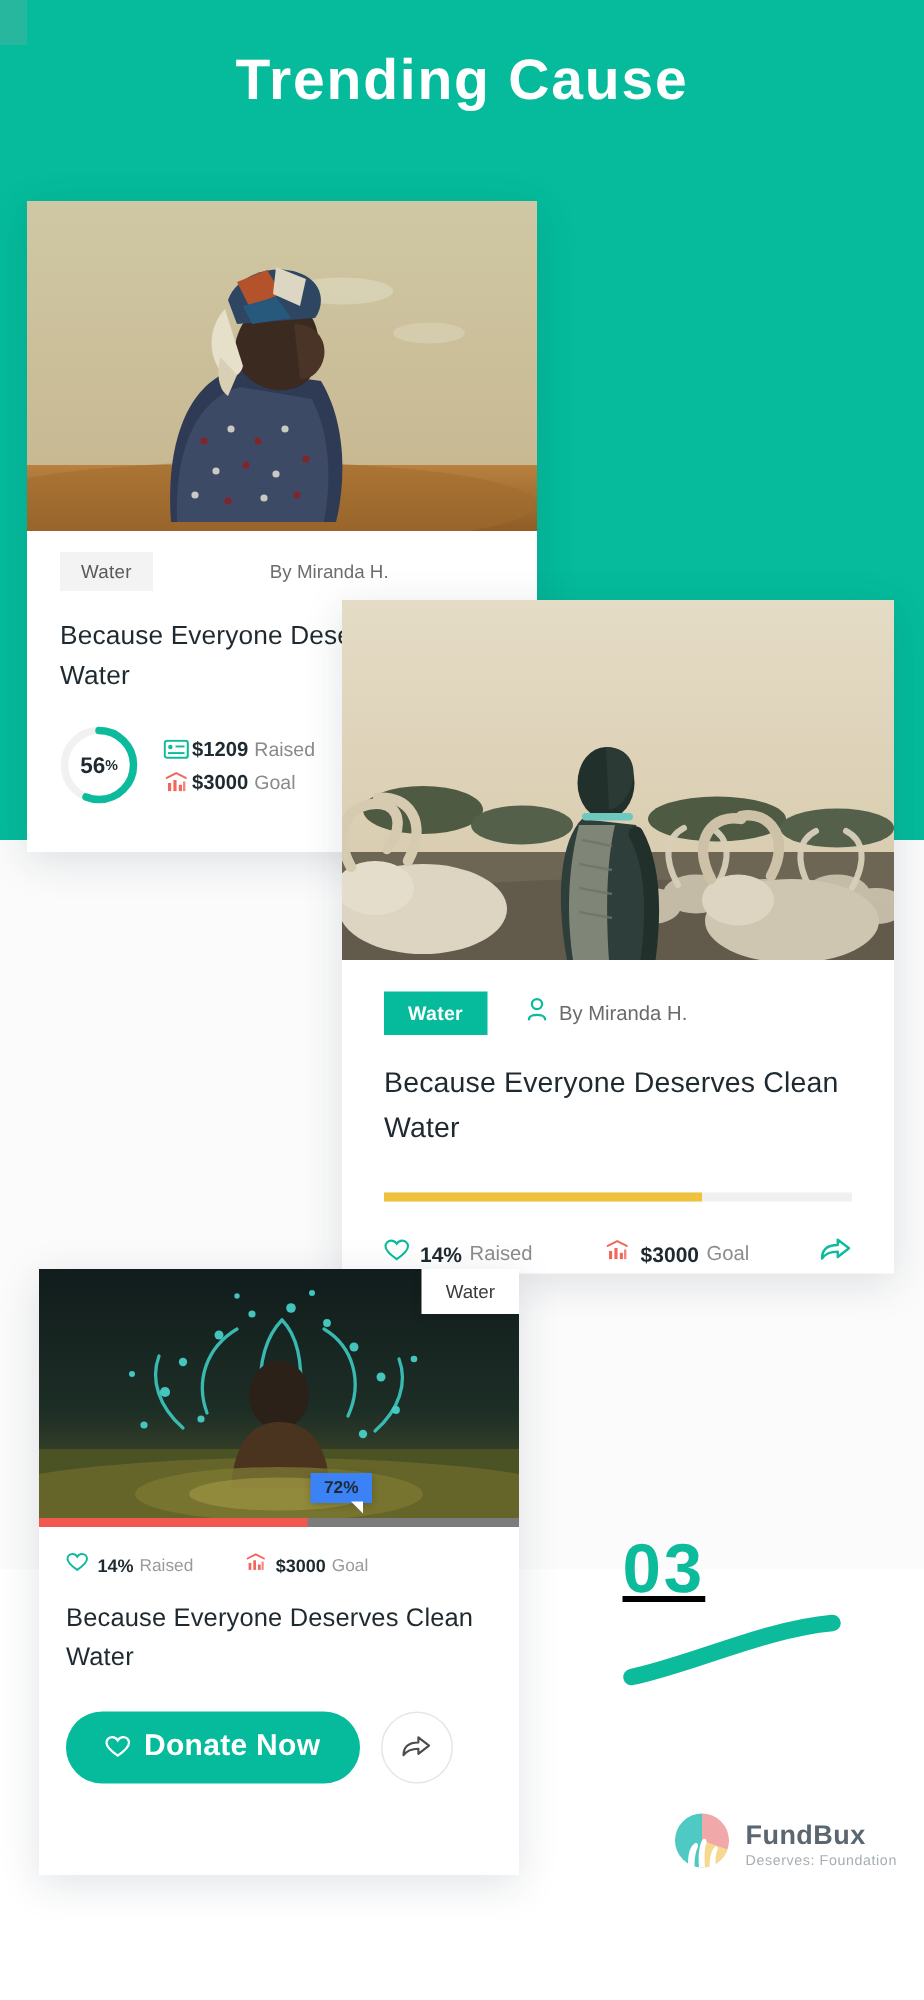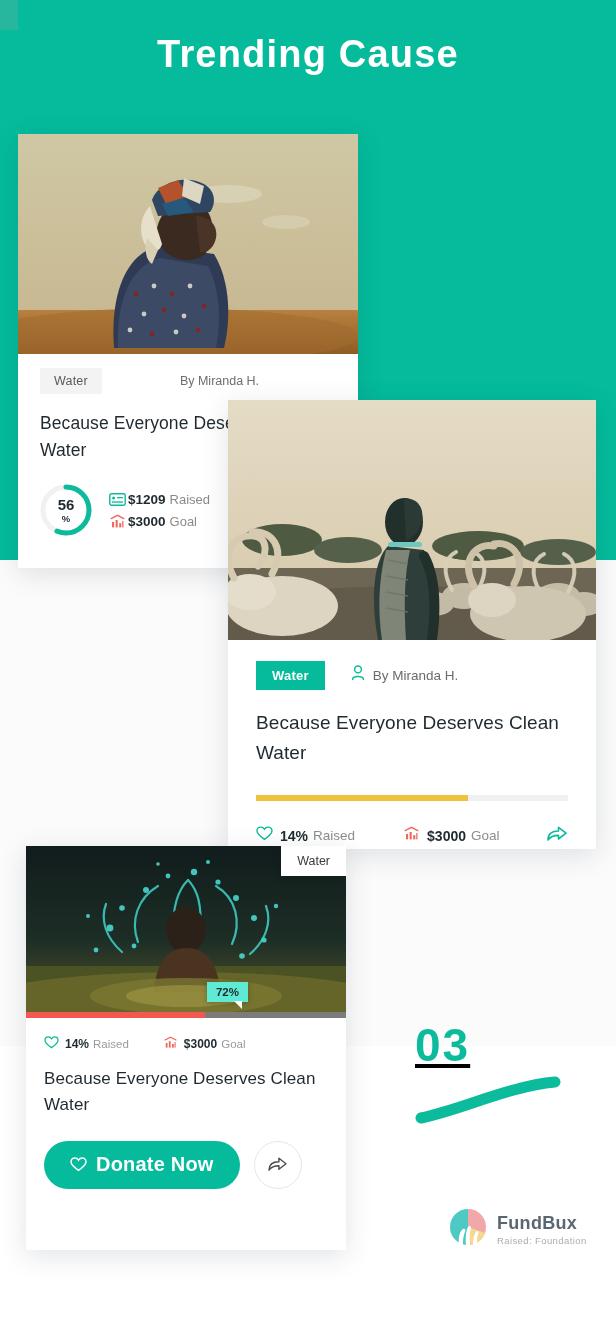--- a/index.html
+++ b/index.html
@@ -72,21 +72,21 @@
     letter-spacing:.1px; font-weight:500;
   }
   .title-2 { font-size:19px; line-height:1.6; }
   .title-3 { font-size:17px; line-height:1.55; }
 
   .stats-row { display:flex; align-items:center; }
   .donut { position:relative; width:52px; height:52px; }
   .donut .hole {
     position:absolute; left:6px; top:6px; right:6px; bottom:6px;
     background:#fff; border-radius:50%;
-    display:flex; align-items:center; justify-content:center;flex-direction:column;
+    display:flex; align-items:center; justify-content:center;
   }
   .donut .val { font-size:15px; font-weight:bold; color:#1f2a30; }
   .donut .pct { font-size:9.5px; font-weight:bold; color:#1f2a30; }
 
   .amt-block { margin-left:14px;text-align:center; }
   .amt-line { display:flex; align-items:center; height:22px; }
   .amt-ico { width:22px; display:flex; justify-content:center; }
   .amt-strong { font-size:13.5px; font-weight:bold; color:#1f2a30; }
   .amt-light { font-size:13px; color:#8a8a8a; margin-left:4px; }
 
@@ -105,21 +105,21 @@
   .foot-item { display:flex; align-items:center; }
   .foot-strong { font-size:14px; font-weight:bold; color:#1f2a30; margin-left:7px; }
   .foot-light  { font-size:13.5px; color:#8d8d8d; margin-left:5px; }
 
   
   #card3 { left: 26px; top: 846px; width: 320px; height: 404px; }
   #card3 .photo { height: 172px; background:#1c2a26; }
   #card3 .body { padding: 14px 18px 0 18px; }
   .badge-72 {
     position:absolute; right:98px; bottom:16px;
-    background:#5eead4; color:#1f2a30; font-size:11.5px; font-weight:bold;
+    background:#3b82f6; color:#1f2a30; font-size:11.5px; font-weight:bold;
     padding:4px 9px; box-shadow:0 1px 5px rgba(0,0,0,.25);
   }
   .badge-72:after {
     content:""; position:absolute; right:6px; bottom:-7px;
     border-left:8px solid transparent; border-right:0 solid transparent;
     border-top:8px solid #ffffff;
   }
   .bar3 { position:absolute; left:0; right:0; bottom:0; height:6px; background:#7c7c7c; }
   .bar3 i { display:block; height:6px; background:#f2584f; }
 
@@ -495,17 +495,17 @@
         <path d="M20 38 A18 18 0 0 0 37 26 L20 20 Z" fill="#f6d98f"></path>
         <g fill="#ffffff">
           <path d="M11 38 C 10 30, 12 24, 15 22 C 17 21, 18 23, 17 25 C 16 27, 15 31, 15 38 Z"></path>
           <path d="M18 38 C 17 28, 19 20, 21 19 C 23 18.4, 23.6 21, 22.6 23 C 21.6 25.6, 21.6 31, 22 38 Z"></path>
           <path d="M25 38 C 25 30, 27 25, 29 24 C 30.6 23.4, 31 25.6, 30 27.4 C 29 29.4, 29 33, 29 38 Z"></path>
         </g>
       </svg>
     </span>
     <span class="brand-text">
       <div class="brand-name">FundBux</div>
-      <div class="brand-sub">Raised: Foundation</div>
+      <div class="brand-sub">Deserves: Foundation</div>
     </span>
   </div>
 
 </div>
 
 </body></html>

